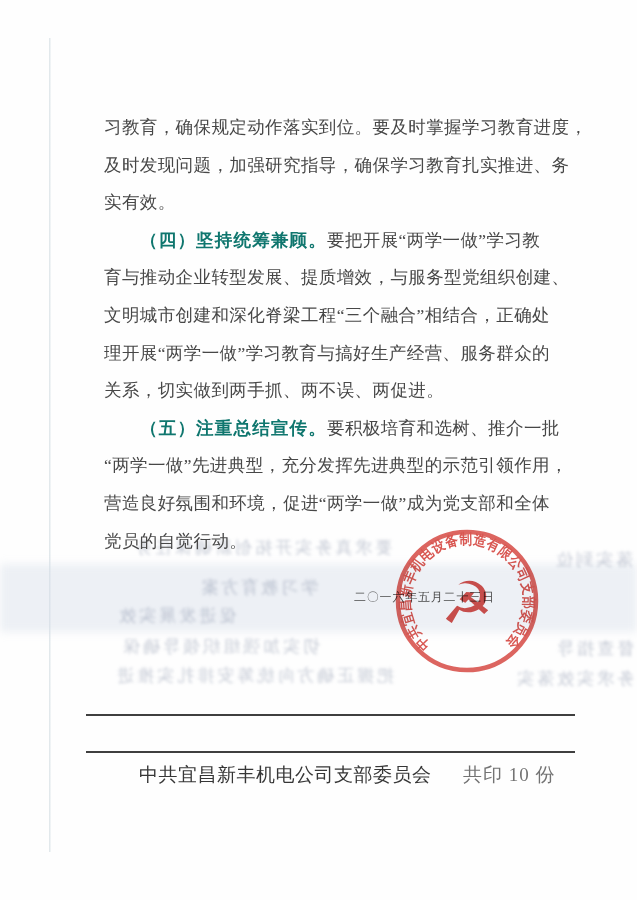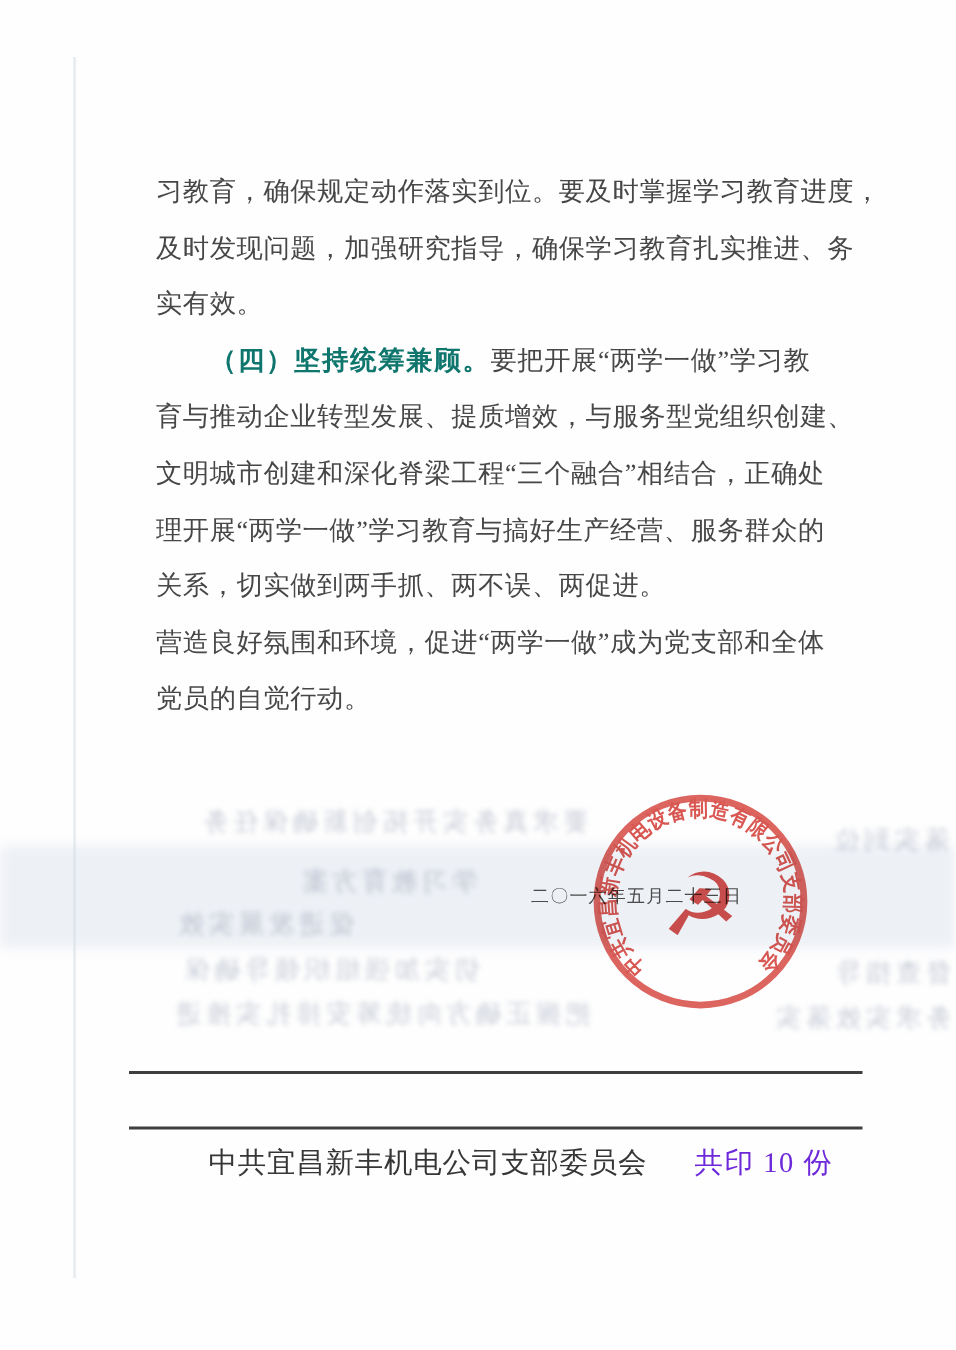--- a/index.html
+++ b/index.html
@@ -58,21 +58,21 @@
   .rule1{top:714px;}
   .rule2{top:751px;}
   .issuer-row{
     position:absolute;left:0;top:762px;width:637px;height:26px;
     font-size:19px;color:#363636;white-space:nowrap;margin-left:20px;
   }
   .issuer-row .issuer{position:absolute;left:119px;letter-spacing:.5px;}
   .issuer-row .printdate{position:absolute;left:421px;letter-spacing:1px;}
   .copies-row{
     position:absolute;left:463px;top:762px;
-    font-size:19px;color:#6d28d9;letter-spacing:1px;white-space:nowrap;
+    font-size:19px;color:#737373;letter-spacing:1px;white-space:nowrap;
   }
 </style>
 </head>
 <body>
 
 <div class="page">
 
   <div class="scan-vline"></div>
 
   <div class="scan-band"></div>
@@ -87,20 +87,22 @@
 
   <div class="body-text">
     <div class="line"><span>习教育，确保规定动作落实到位。要及时掌握学习教育进度，</span></div>
     <div class="line"><span>及时发现问题，加强研究指导，确保学习教育扎实推进、务</span></div>
     <div class="line"><span>实有效。</span></div>
     <div class="line indent"><span class="head">（四）坚持统筹兼顾。</span><span>要把开展“两学一做”学习教</span></div>
     <div class="line"><span>育与推动企业转型发展、提质增效，与服务型党组织创建、</span></div>
     <div class="line"><span>文明城市创建和深化脊梁工程“三个融合”相结合，正确处</span></div>
     <div class="line"><span>理开展“两学一做”学习教育与搞好生产经营、服务群众的</span></div>
     <div class="line"><span>关系，切实做到两手抓、两不误、两促进。</span></div>
+    <div class="line indent"><span class="head">（五）注重总结宣传。</span><span>要积极培育和选树、推介一批</span></div>
+    <div class="line"><span>“两学一做”先进典型，充分发挥先进典型的示范引领作用，</span></div>
     <div class="line"><span>营造良好氛围和环境，促进“两学一做”成为党支部和全体</span></div>
     <div class="line"><span>党员的自觉行动。</span></div>
   </div>
 
   <div class="date-line">二〇一六年五月二十三日</div>
 
   <div class="seal">
     <svg width="160" height="160" viewBox="0 0 160 160">
       <circle cx="80" cy="80" r="69" fill="none" stroke="#d5403a" stroke-width="4.5" opacity="0.92"></circle>
       <defs>

